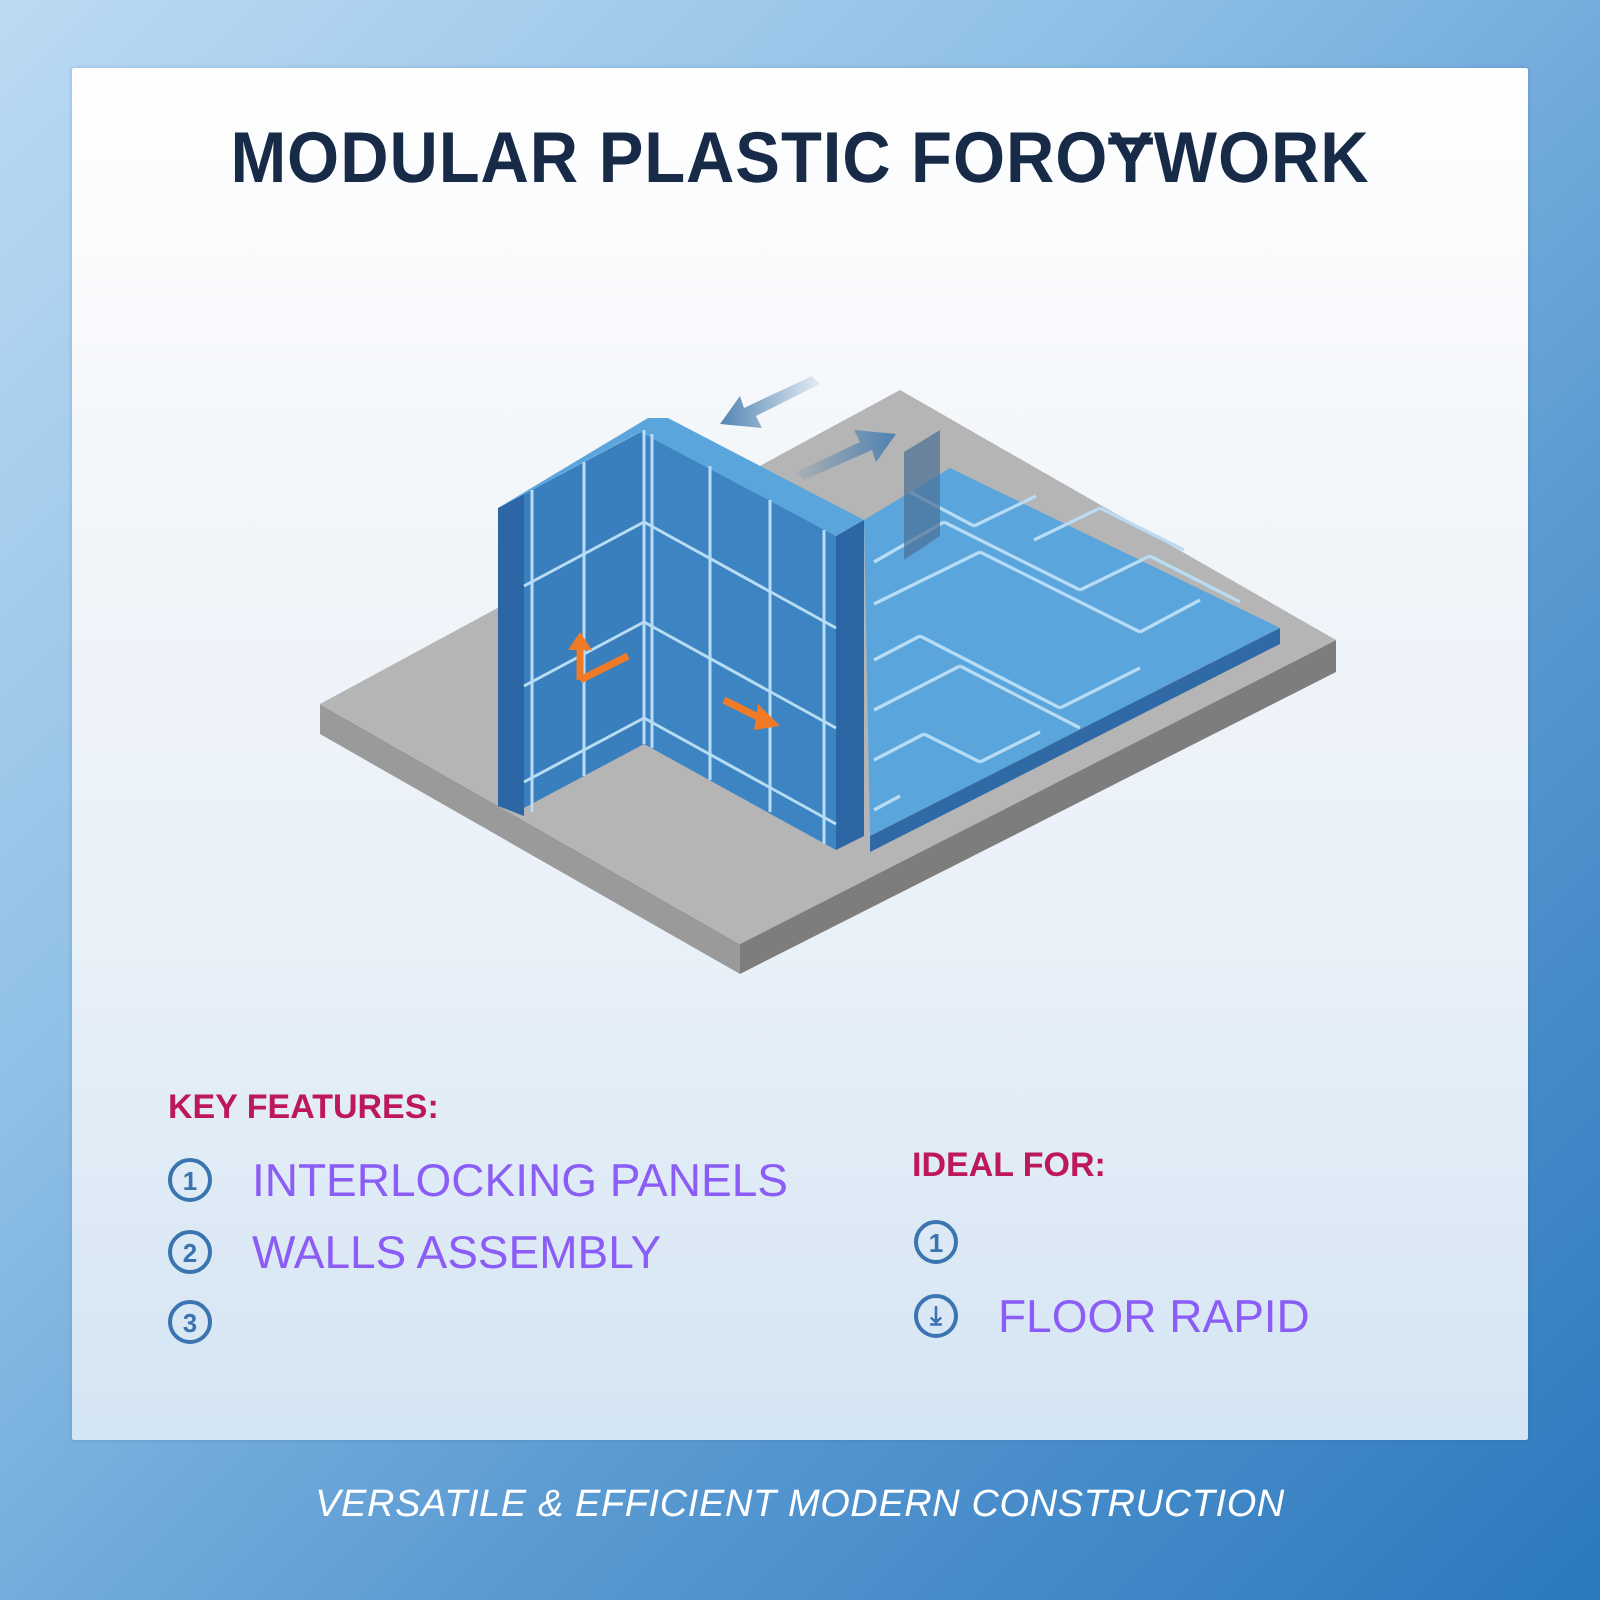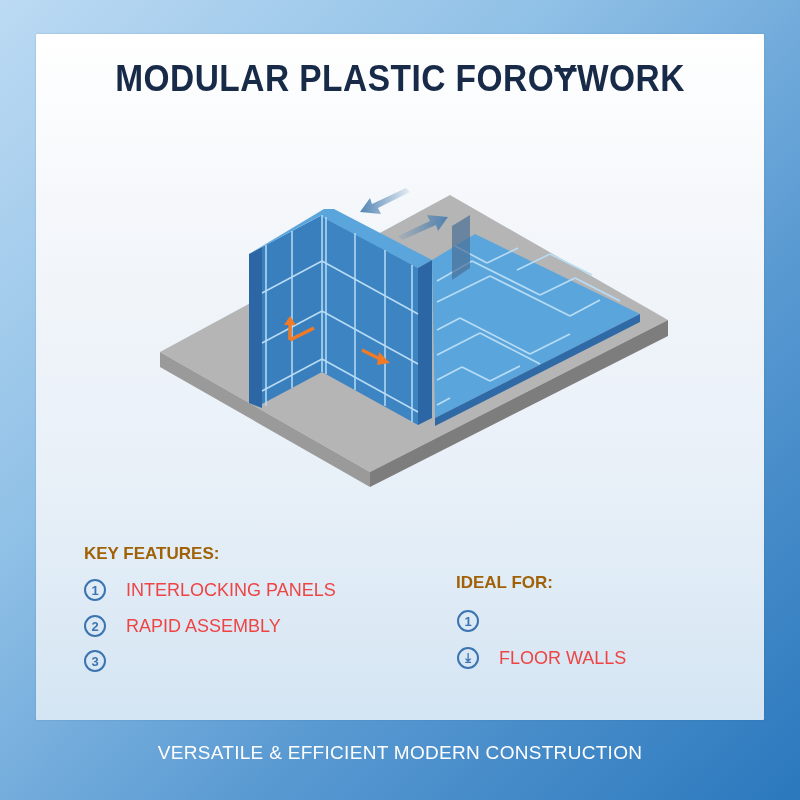--- a/index.html
+++ b/index.html
@@ -29,21 +29,21 @@
   }
   .illus {
     position: absolute;
     left: 0; top: 0;
     width: 800px; height: 800px;
   }
   .section-heading {
     position: absolute;
     font-weight: 700;
     font-size: 17px;
-    color: #a16207;
+    color: #be185d;
   }
   .list-item {
     position: absolute;
     display: flex;
     align-items: center;
     height: 26px;
   }
   .num-badge {
     width: 22px; height: 22px;
     border: 2px solid #3b74b0;
@@ -51,31 +51,32 @@
     color: #3b74b0;
     font-weight: 700;
     font-size: 13px;
     display: flex;
     align-items: center;
     justify-content: center;
     flex-shrink: 0;
   }
   .item-label {
     margin-left: 20px;
-    font-size: 18px;
-    color: #ef4444;
+    font-size: 23px;
+    color: #8b5cf6;
     white-space: nowrap;
   }
   .footer {
     position: absolute;
     left: 0; top: 742px; width: 800px;
     text-align: center;
     color: #ffffff;
     font-size: 19px;
     letter-spacing: 0.3px;
+    font-style: italic;
   }
 </style>
 </head>
 <body>
 
 <div class="card"></div>
 
 <h1 class="title">MODULAR PLASTIC FOROɎWORK</h1>
 
 <svg class="illus" viewBox="0 0 800 800" xmlns="http://www.w3.org/2000/svg">
@@ -172,32 +173,32 @@
 
 <div class="section-heading" style="left:84px; top:544px;">KEY FEATURES:</div>
 
 <div>
   <div class="list-item" style="left:84px; top:577px;">
     <span class="num-badge">1</span>
     <span class="item-label">INTERLOCKING PANELS</span>
   </div>
   <div class="list-item" style="left:84px; top:613px;">
     <span class="num-badge">2</span>
-    <span class="item-label">RAPID ASSEMBLY</span>
+    <span class="item-label">WALLS ASSEMBLY</span>
   </div>
   <div class="list-item" style="left:84px; top:648px;">
     <span class="num-badge">3</span>
   </div>
 </div>
 
 <div class="section-heading" style="left:456px; top:573px;">IDEAL FOR:</div>
 
 <div>
   <div class="list-item" style="left:457px; top:608px;">
     <span class="num-badge">1</span>
   </div>
   <div class="list-item" style="left:457px; top:645px;">
     <span class="num-badge">⤓</span>
-    <span class="item-label">FLOOR WALLS</span>
+    <span class="item-label">FLOOR RAPID</span>
   </div>
 </div>
 
 <div class="footer">VERSATILE &amp; EFFICIENT MODERN CONSTRUCTION</div>
 
 </body></html>

